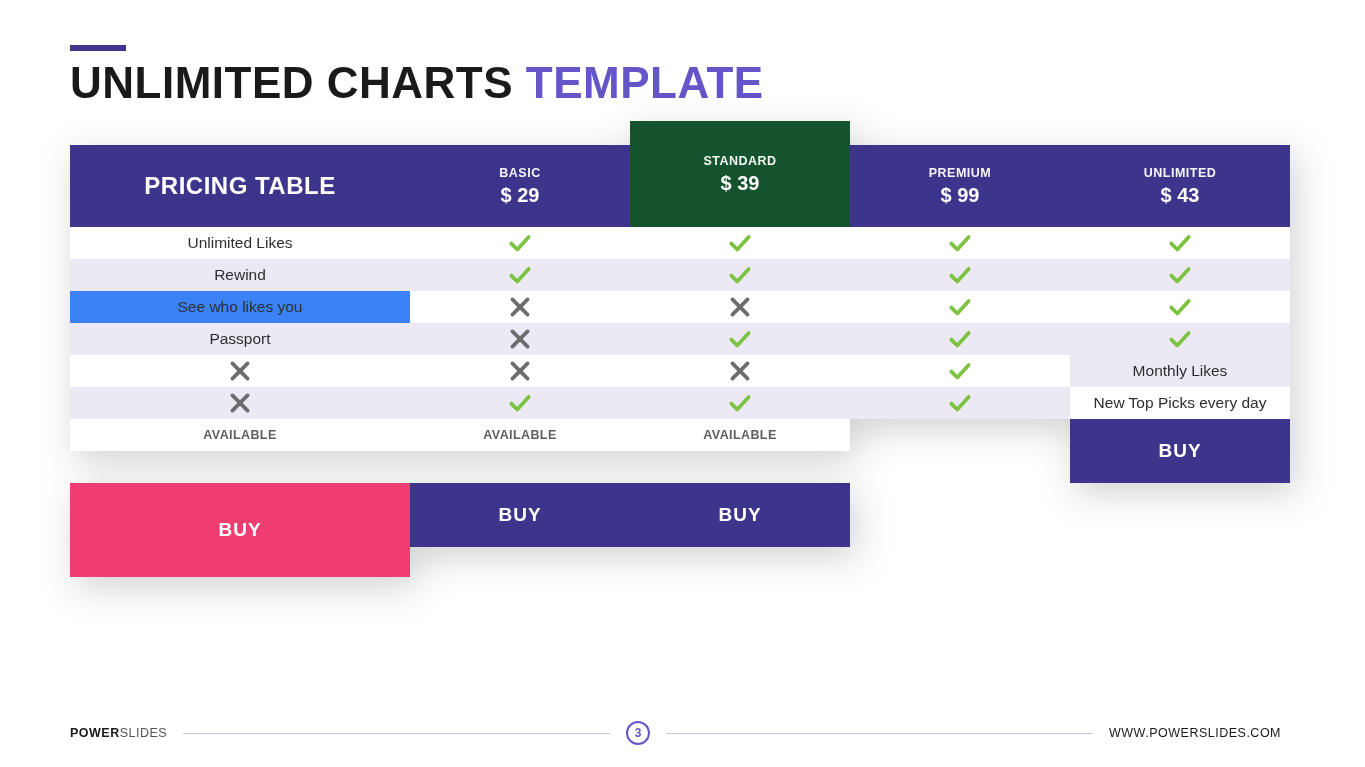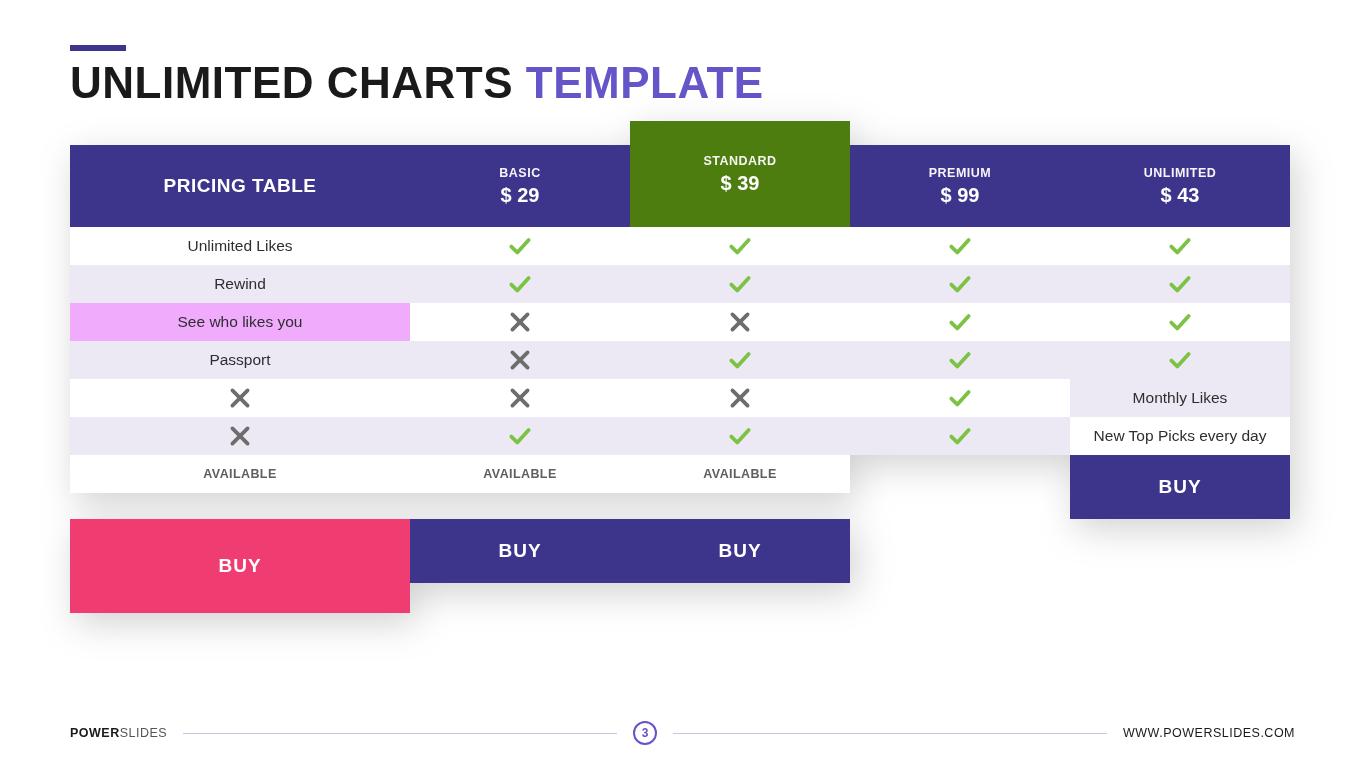--- a/index.html
+++ b/index.html
@@ -40,44 +40,44 @@
 
   .grid {
     display: grid;
     grid-template-columns: 340px repeat(4, 220px);
   }
 
   
   .hdr { display:flex; flex-direction:column; align-items:center; justify-content:center; height:82px; color:#fff; }
   .hdr-label { background:#3d348b; }
   .hdr-col   { background:#3d348b; }
-  .hdr-col.featured { background:#4d7c0f; height:106px; margin-top:-24px; position:relative; z-index:2; }
-  .hdr-title { font-size:19px; font-weight:800; letter-spacing:.5px; }
+  .hdr-col.featured { background:#14532d; height:106px; margin-top:-24px; position:relative; z-index:2; }
+  .hdr-title { font-size:24px; font-weight:800; letter-spacing:.5px; }
   .plan-name { font-size:12.5px; font-weight:700; letter-spacing:.5px; opacity:.95; margin-bottom:4px; }
   .plan-price{ font-size:20px; font-weight:800; }
 
   
-  .cell { height:38px; display:flex; align-items:center; justify-content:center; font-size:15px; color:#2b2b2b; }
+  .cell { height:32px; display:flex; align-items:center; justify-content:center; font-size:15px; color:#2b2b2b; }
   .cell.label { justify-content:center; color:#2e2e2e; font-size:15.5px; }
   .status-text { font-size:12.5px; letter-spacing:.4px; color:#5e5e5e; font-weight:600; }
 
   
   .buy { height:64px; display:flex; align-items:center; justify-content:center; font-size:19px; font-weight:800; letter-spacing:1px; color:#fff; background:#3d348b; }
   .buy.featured { background:#ef3d72; height:94px; margin-bottom:-30px; position:relative; z-index:2; }
   .buy.label-spacer { background:transparent; }
 
   .featured-col { position:relative; z-index:2; }
 
   svg.mark { width:26px; height:26px; }
   .check path { stroke:#7cc243; stroke-width:3.5; fill:none; stroke-linecap:round; stroke-linejoin:round; }
   .cross path { stroke:#6d6d6d; stroke-width:3.5; fill:none; stroke-linecap:round; }
 
   
   .footer {
-    position:absolute; left:70px; right:70px; bottom:22px;
+    position:absolute; left:70px; right:84px; bottom:22px;
     display:flex; align-items:center; gap:16px;
   }
   .footer .brand { font-size:12.5px; font-weight:800; letter-spacing:.5px; color:#1a1a1a; }
   .footer .brand .b2 { font-weight:500; color:#555; }
   .footer .url { font-size:12.5px; font-weight:400; letter-spacing:.5px; color:#1a1a1a; }
   .footer .line { flex:1; height:1px; background:#c9c5e4; }
   .footer .pager {
     width:24px; height:24px; border-radius:50%;
     border:2px solid #6455c9; color:#6455c9;
     font-size:12px; font-weight:700;
@@ -154,21 +154,21 @@
         <div class="cell " style="background:#ece9f4">
           <svg class="mark check" viewBox="0 0 24 24">
             <path d="M4 12.5 L9.5 18 L20 6.5"></path>
           </svg>
         </div>
         <div class="cell " style="background:#ece9f4">
           <svg class="mark check" viewBox="0 0 24 24">
             <path d="M4 12.5 L9.5 18 L20 6.5"></path>
           </svg>
         </div>
-        <div class="cell label " style="background:#f0abfc">
+        <div class="cell label " style="background:#3b82f6">
           <span>See who likes you</span>
         </div>
         <div class="cell " style="background:#ffffff">
           <svg class="mark cross" viewBox="0 0 24 24">
             <path d="M5 5 L19 19"></path>
             <path d="M19 5 L5 19"></path>
           </svg>
         </div>
         <div class="cell featured-col" style="background:#ffffff">
           <svg class="mark cross" viewBox="0 0 24 24">

